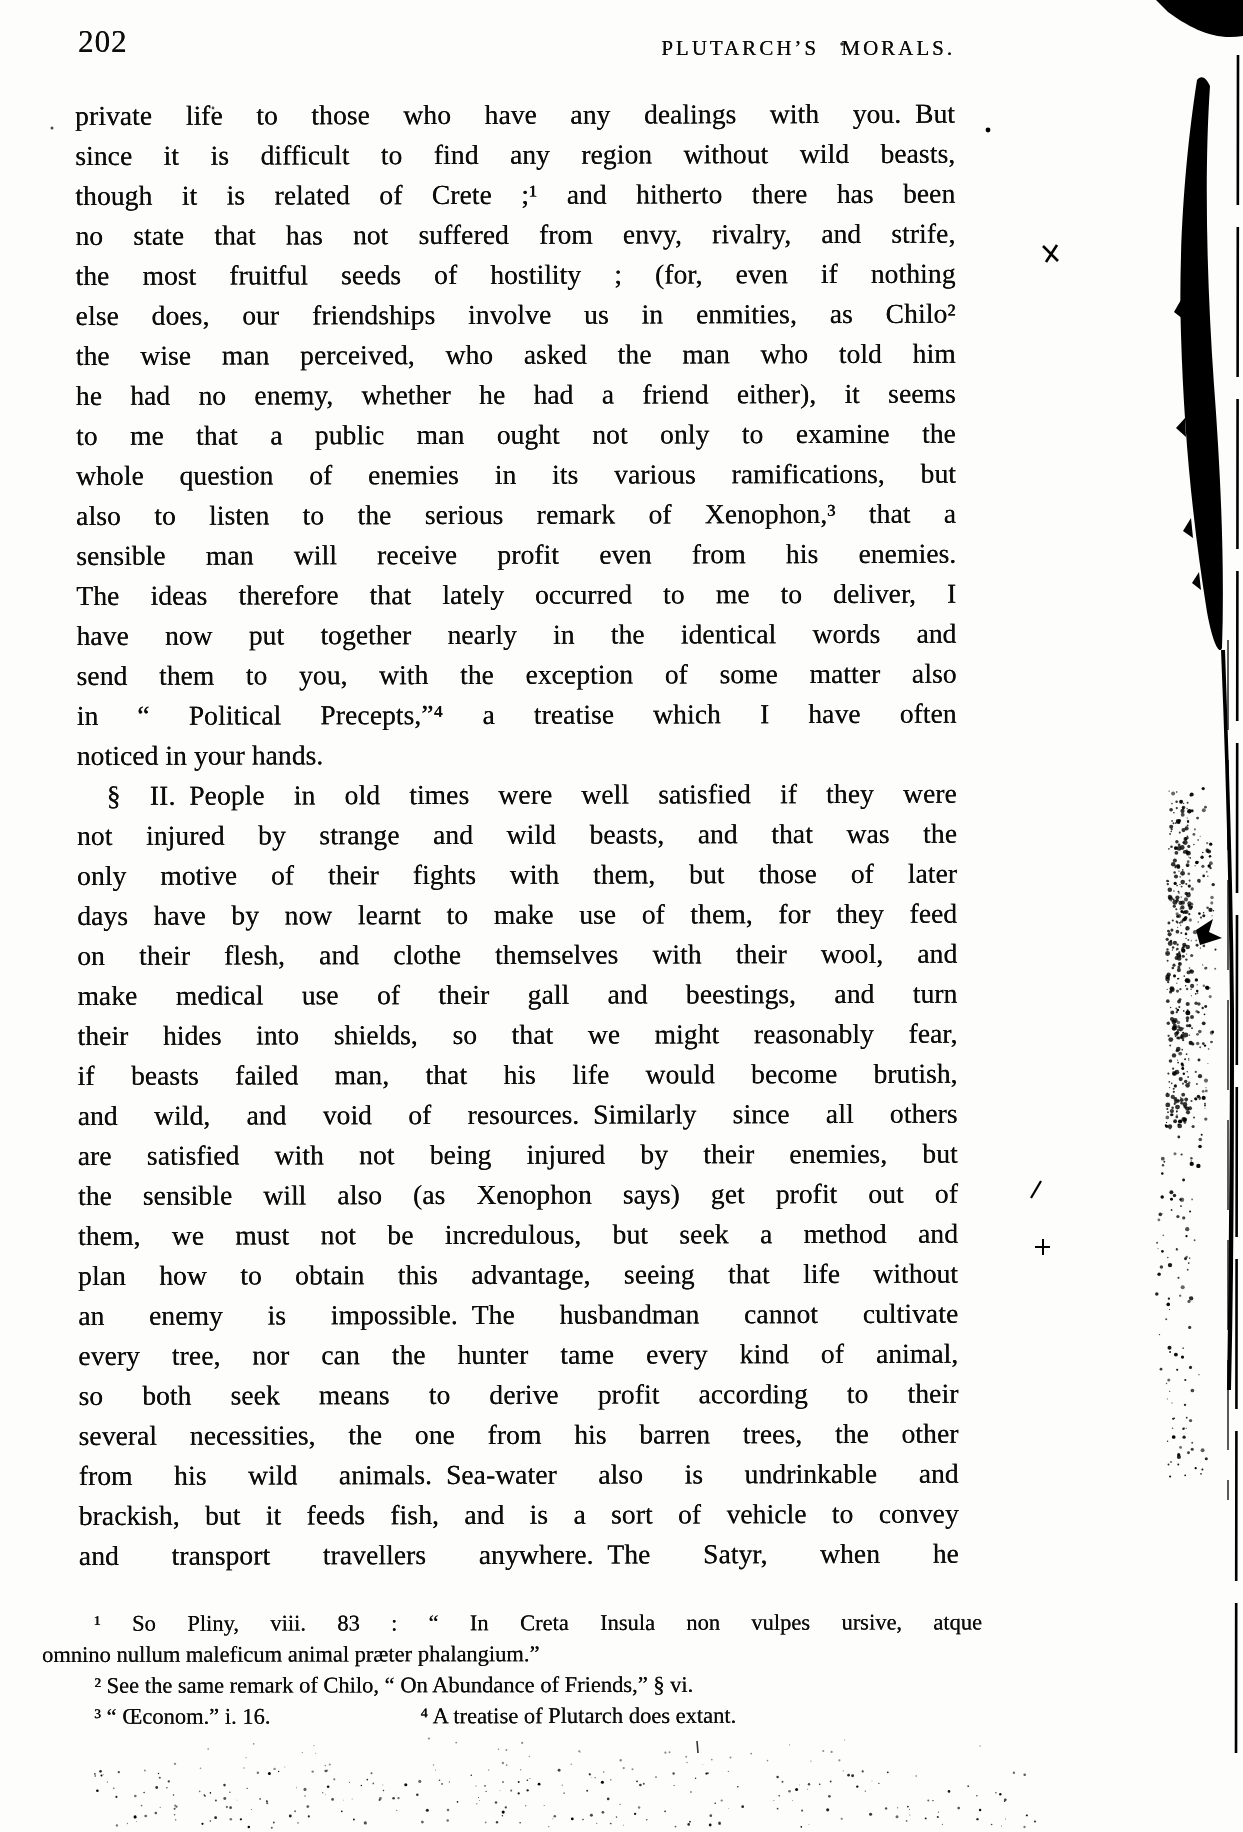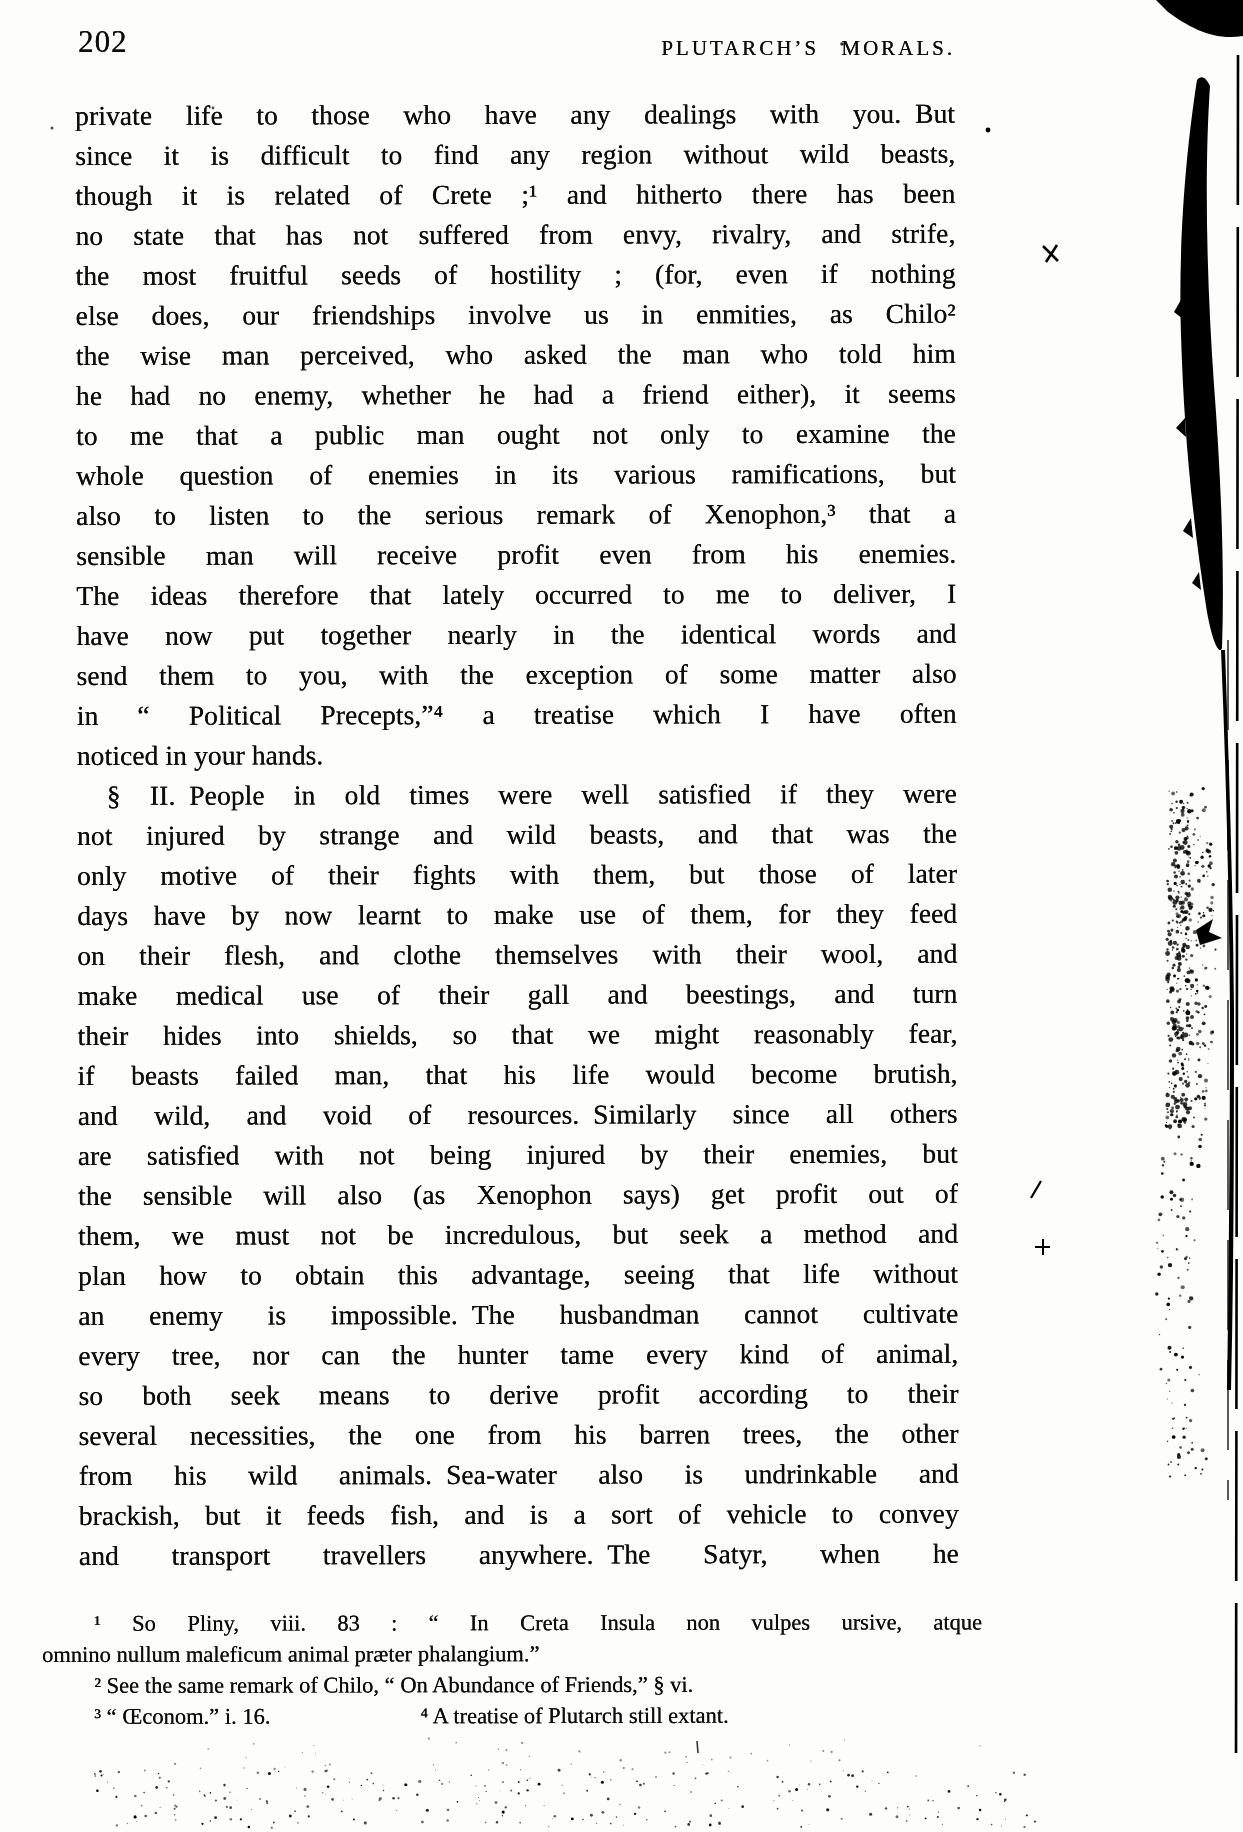--- a/index.html
+++ b/index.html
@@ -94,21 +94,21 @@
       <div class="line">several necessities, the one from his barren trees, the other</div>
       <div class="line">from his wild animals. Sea-water also is undrinkable and</div>
       <div class="line">brackish, but it feeds fish, and is a sort of vehicle to convey</div>
       <div class="line">and transport travellers anywhere. The Satyr, when he</div>
     </main>
 
   <section class="footnotes">
       <div class="fline indent justify">¹ So Pliny, viii. 83 : “ In Creta Insula non vulpes ursive, atque</div>
       <div class="fline">omnino nullum maleficum animal præter phalangium.”</div>
       <div class="fline indent">² See the same remark of Chilo, “ On Abundance of Friends,” § vi.</div>
-      <div class="fline indent"><span>³ “ Œconom.” i. 16.</span><span class="fgap"></span><span>⁴ A treatise of Plutarch still extant.</span></div>
+      <div class="fline indent"><span>³ “ Œconom.” i. 16.</span><span class="fgap"></span><span>⁴ A treatise of Plutarch does extant.</span></div>
     </section>
 
   <svg class="artifacts" width="1243" height="1832" viewBox="0 0 1243 1832" xmlns="http://www.w3.org/2000/svg">
 
     <path d="M1156,0 L1243,0 L1243,36 C1214,41 1190,28 1168,12 Z" fill="#000"></path>
 
     <path d="M1197,80 C1186,150 1178,245 1181,335 C1184,435 1193,525 1207,612
              C1212,640 1219,656 1222,648 C1225,560 1220,465 1214,385
              C1207,285 1204,175 1210,86 C1206,77 1201,75 1197,80 Z" fill="#000"></path>
     <path d="M1182,298 l-8,14 9,7 z M1185,418 l-9,10 10,9 z M1191,518 l-8,13 10,7 z M1199,572 l-7,11 9,7 z" fill="#000"></path>

